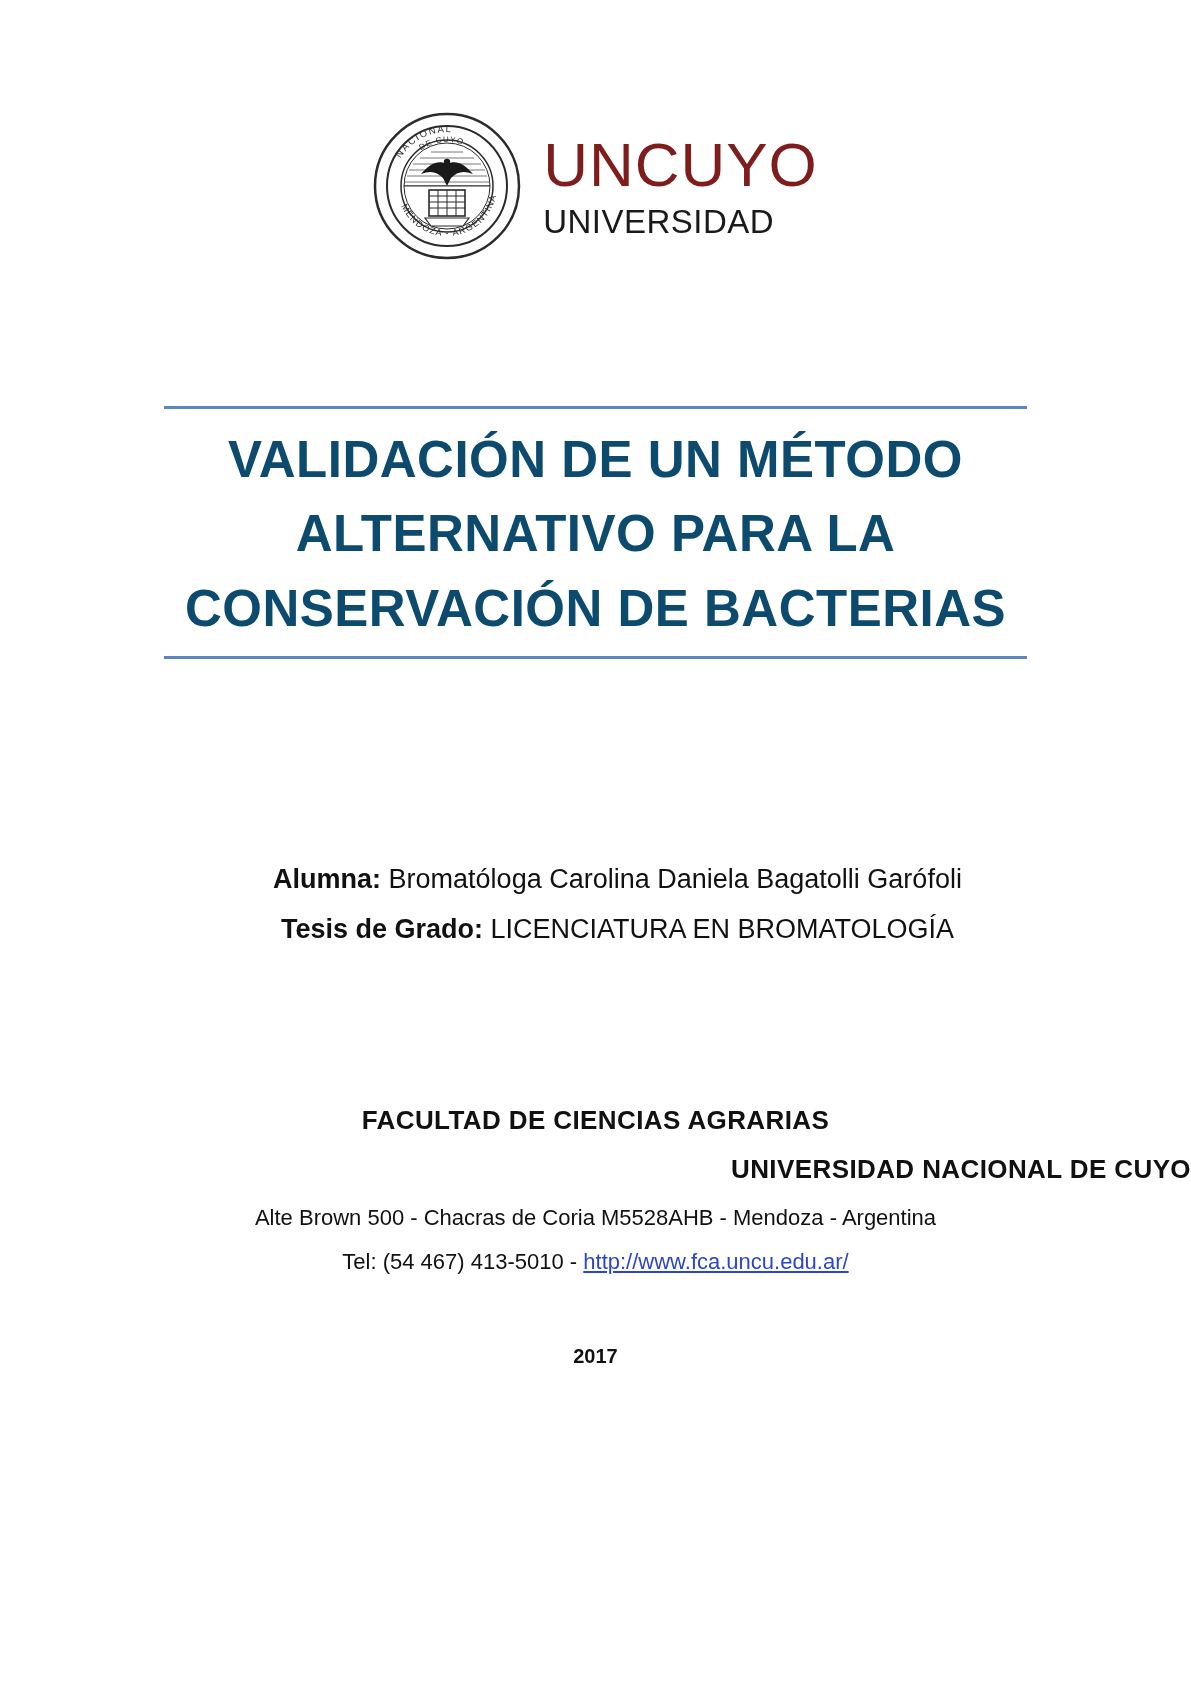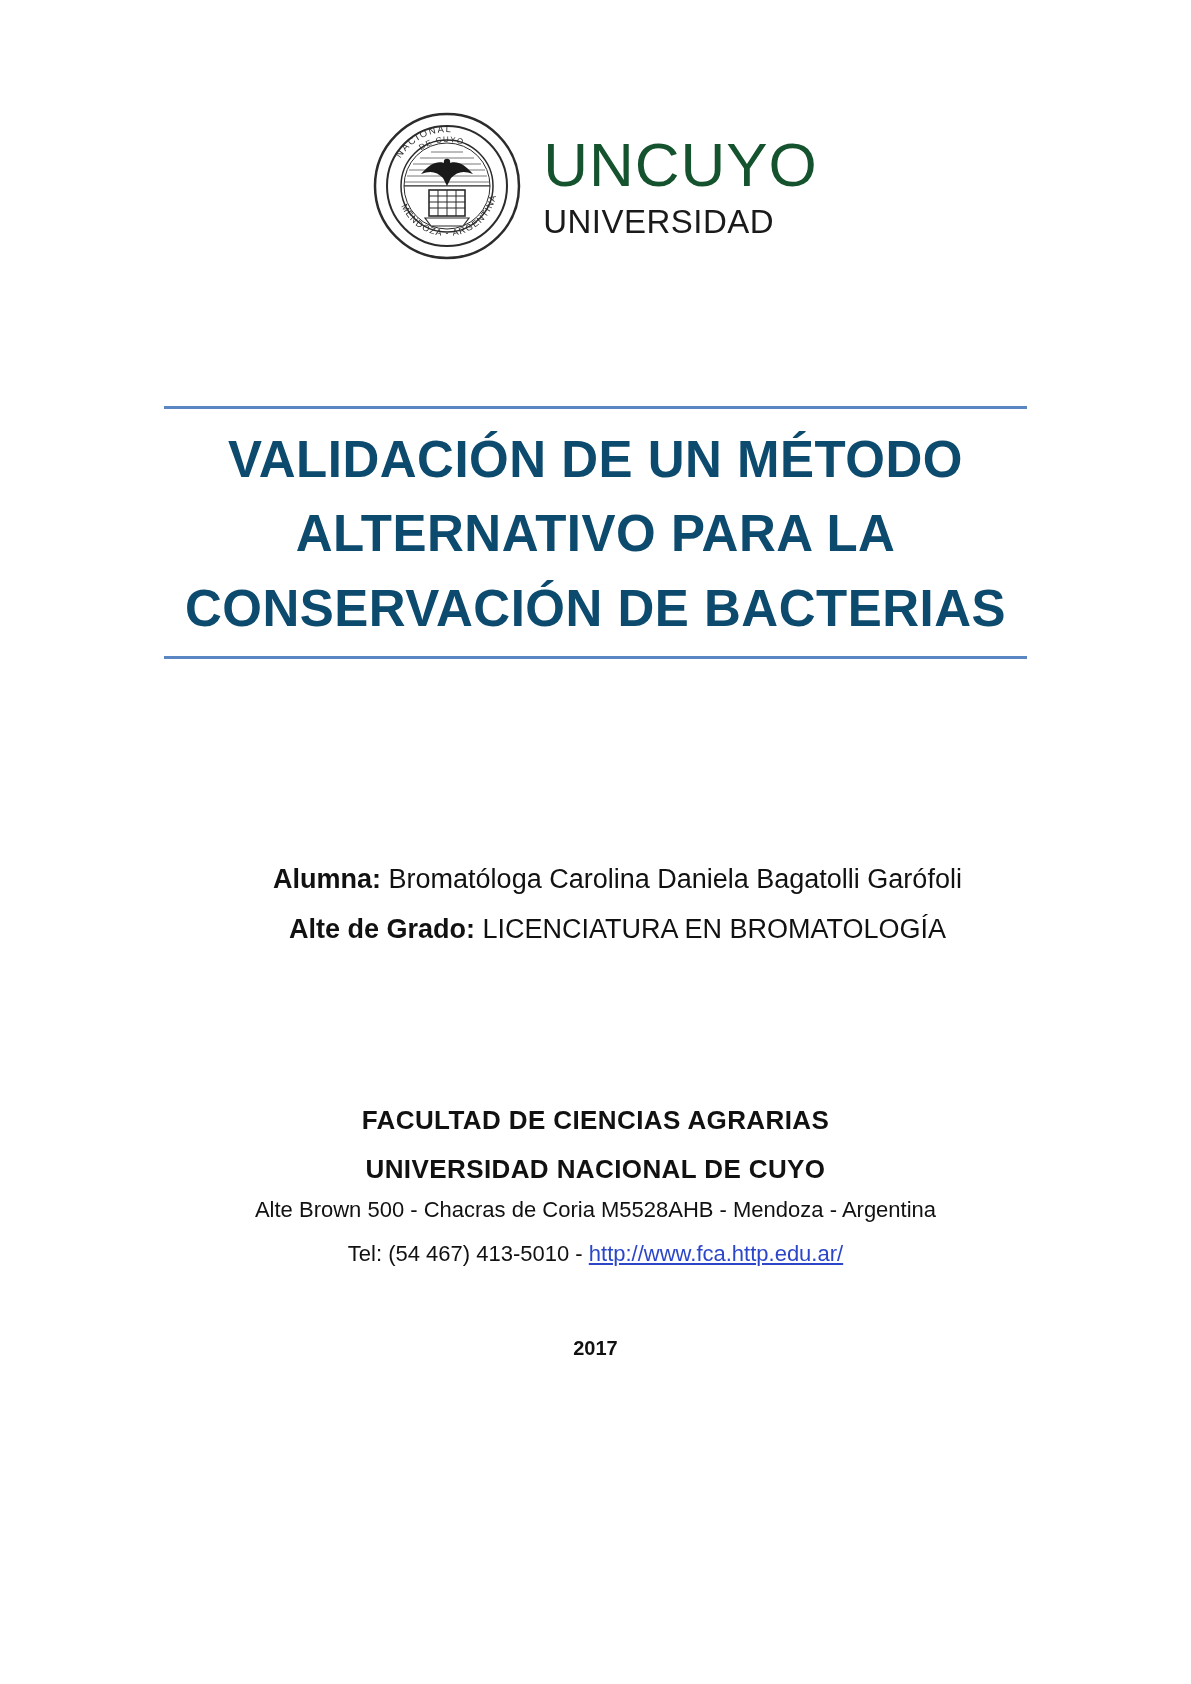--- a/index.html
+++ b/index.html
@@ -49,21 +49,21 @@
   .wordmark {
     display: flex;
     flex-direction: column;
     justify-content: center;
     line-height: 1;
   }
   .wordmark .wm-main {
     font-size: 62px;
     font-weight: 400;
     letter-spacing: 1px;
-    color: #14532d;
+    color: #7f1d1d;
     font-family: "Liberation Sans", sans-serif;
   }
   .wordmark .wm-sub1 {
     font-size: 33px;
     letter-spacing: 0.5px;
     margin-top: 9px;
     color: #1a1a1a;
   }
   .wordmark .wm-sub2 {
     font-size: 33px;
@@ -122,21 +122,22 @@
   .footer-block .fac {
     font-weight: bold;
     font-size: 26px;
     letter-spacing: 0.4px;
     margin-bottom: 18px;
   }
   .footer-block .uni {
     font-weight: bold;
     font-size: 26px;
     letter-spacing: 0.4px;
-    margin-bottom: 12px;
+    margin-bottom: 20px;
+    text-align: right;
   }
   .footer-block .addr {
     font-size: 22px;
     margin-bottom: 18px;
   }
   .footer-block .tel {
     font-size: 22px;
   }
   .footer-block .tel a,
   .footer-block .tel .link {
@@ -220,27 +221,27 @@
       <div>CONSERVACIÓN DE BACTERIAS</div>
     </div>
     <div class="rule bottom"></div>
   </div>
 
   <div class="author-block">
     <div>
       <span class="lbl">Alumna:</span><span> Bromatóloga Carolina Daniela Bagatolli Garófoli</span>
     </div>
     <div>
-      <span class="lbl">Alte de Grado:</span><span> LICENCIATURA EN BROMATOLOGÍA</span>
+      <span class="lbl">Tesis de Grado:</span><span> LICENCIATURA EN BROMATOLOGÍA</span>
     </div>
   </div>
 
   <div class="footer-block">
     <div class="fac">FACULTAD DE CIENCIAS AGRARIAS</div>
     <div class="uni">UNIVERSIDAD NACIONAL DE CUYO</div>
     <div class="addr">Alte Brown 500 - Chacras de Coria M5528AHB - Mendoza - Argentina</div>
     <div class="tel">
-      <span>Tel: (54 467) 413-5010 - </span><a class="link" href="#">http://www.fca.http.edu.ar/</a>
+      <span>Tel: (54 467) 413-5010 - </span><a class="link" href="#">http://www.fca.uncu.edu.ar/</a>
     </div>
     <div class="year">2017</div>
   </div>
 
 </div>
 
 </body></html>

